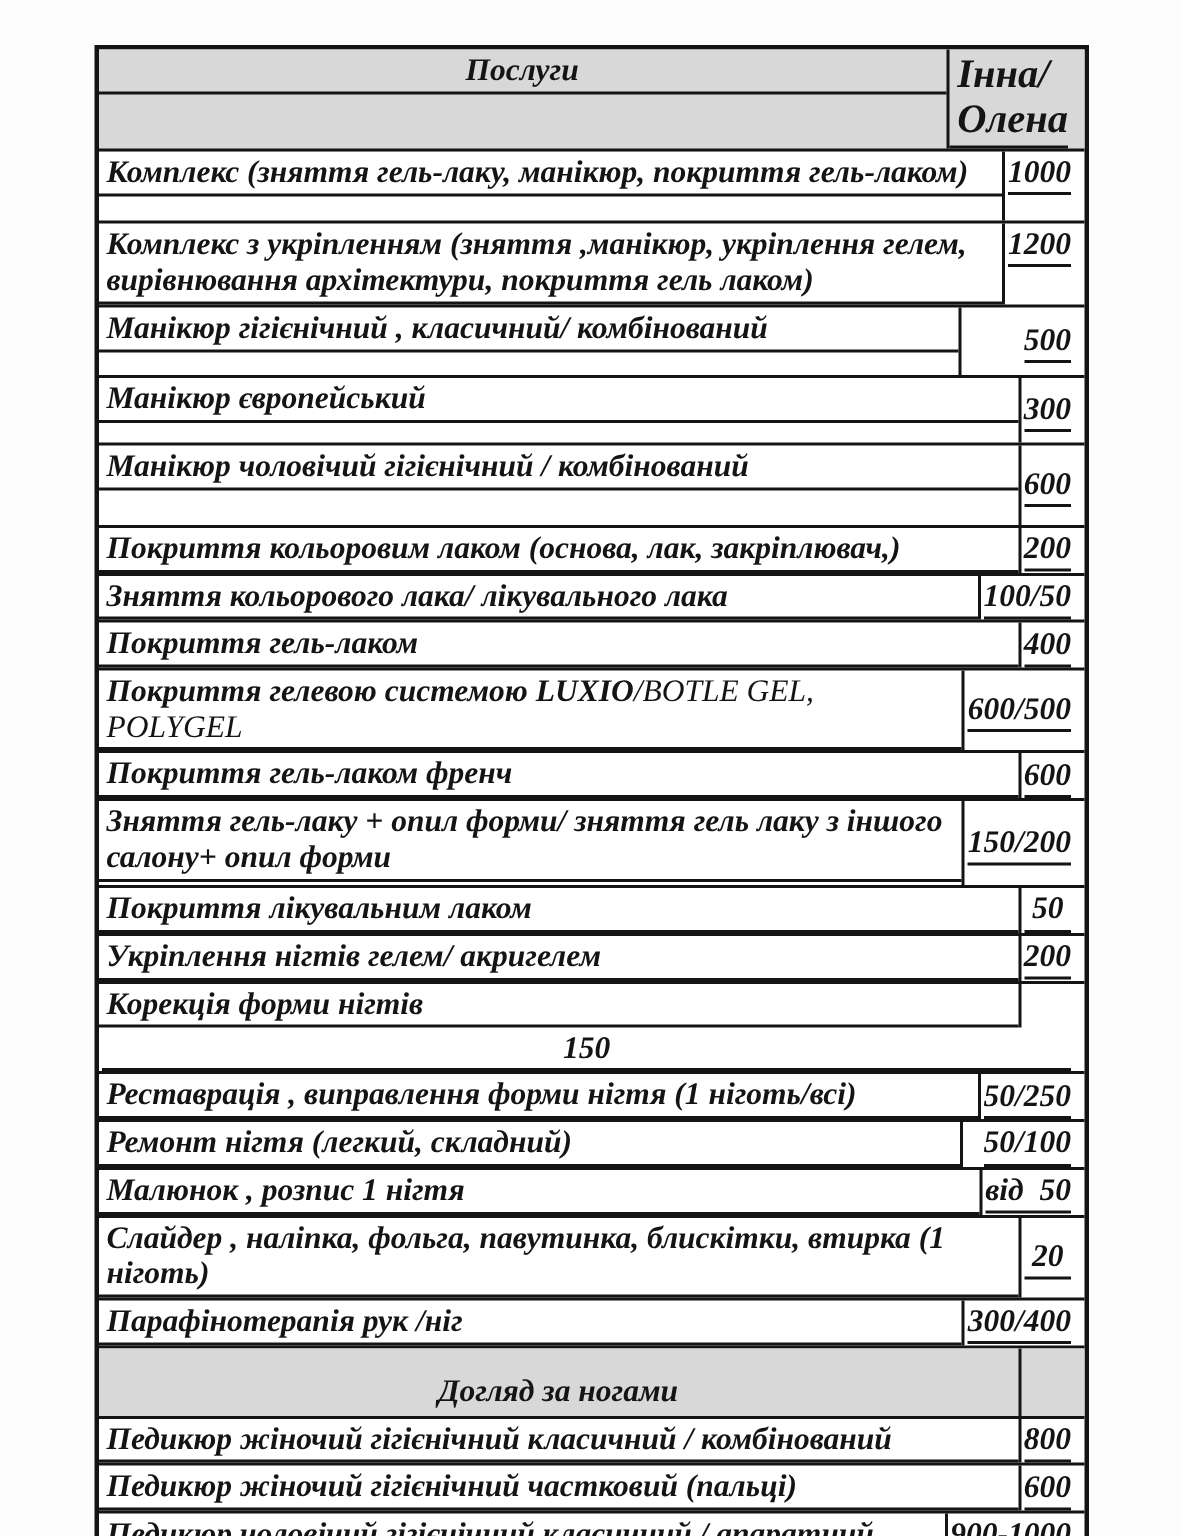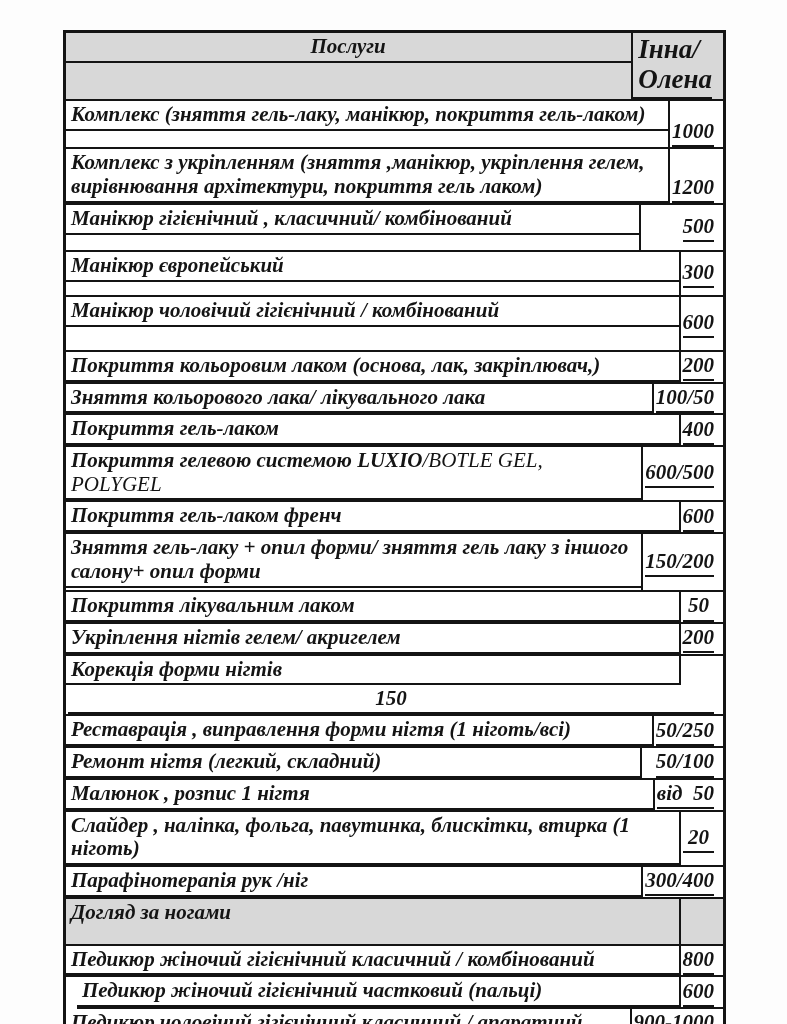--- a/index.html
+++ b/index.html
@@ -34,21 +34,21 @@
     display: flex;
     flex-direction: column;
     justify-content: flex-start;
   }
   .cell.prc {
     flex: 1;
     display: flex;
     flex-direction: column;
     justify-content: center;
   }
-  .row.p-top .cell.prc { justify-content: flex-end; margin-top: 16px; }
+  .row.p-top .cell.prc { justify-content: flex-start; }
   .txt {
     font-weight: bold;
     font-style: italic;
     font-size: 21px;
     line-height: 1.13;
     padding: 2px 6px 2px 5px;
     border-bottom: 2px solid var(--border, #141414);
   }
   .txt .suffix { font-weight: normal; }
   .pblock {
@@ -79,21 +79,22 @@
     margin-right: 11px;
     border-bottom: 2px solid var(--border, #141414);
   }
   
   .row.section {
     background: var(--header_bg, #d8d8d8);
   }
   .row.section .cell.svc { justify-content: flex-end; }
   .row.section .txt {
     border-bottom: none;
-    padding-bottom: 19px;
+    text-align: center;
+    padding-bottom: 4px;
   }
 </style>
 </head>
 <body>
 
 <div class="page">
   <div class="price-table" style="--header_bg: #d8d8d8; --border: #141414; --text: #141414;">
 
     <div class="row header" id="header-row" style="min-height: 67px;">
       <div class="cell svc">
@@ -331,21 +332,21 @@
         <div class="cell svc">
           <div class="txt">
             <span class="main">Педикюр жіночий гігієнічний класичний / комбінований</span><span class="suffix"></span>
           </div>
         </div>
         <div class="cell prc">
           <div class="pblock">800</div>
         </div>
       </div>
 
-      <div class="row" style="min-height: 28px; margin-left: 11px;">
+      <div class="row" style="min-height: 28px;">
         <div class="cell svc">
           <div class="txt">
             <span class="main">Педикюр жіночий гігієнічний частковий (пальці)</span><span class="suffix"></span>
           </div>
         </div>
         <div class="cell prc">
           <div class="pblock">600</div>
         </div>
       </div>
 

